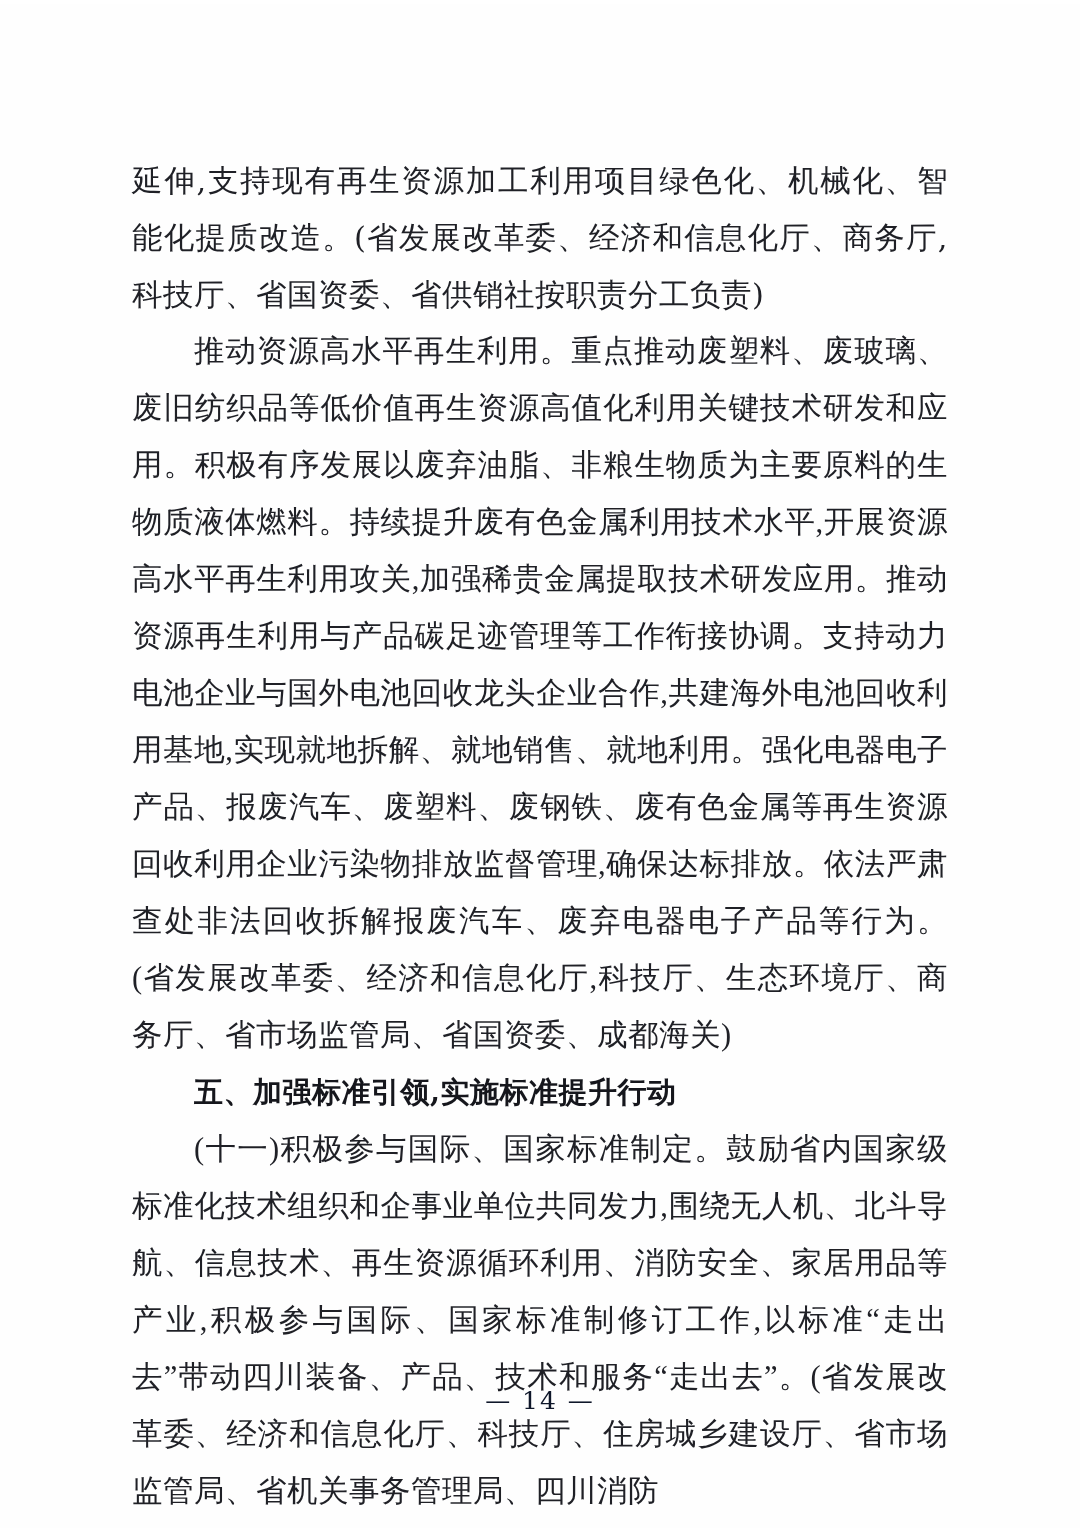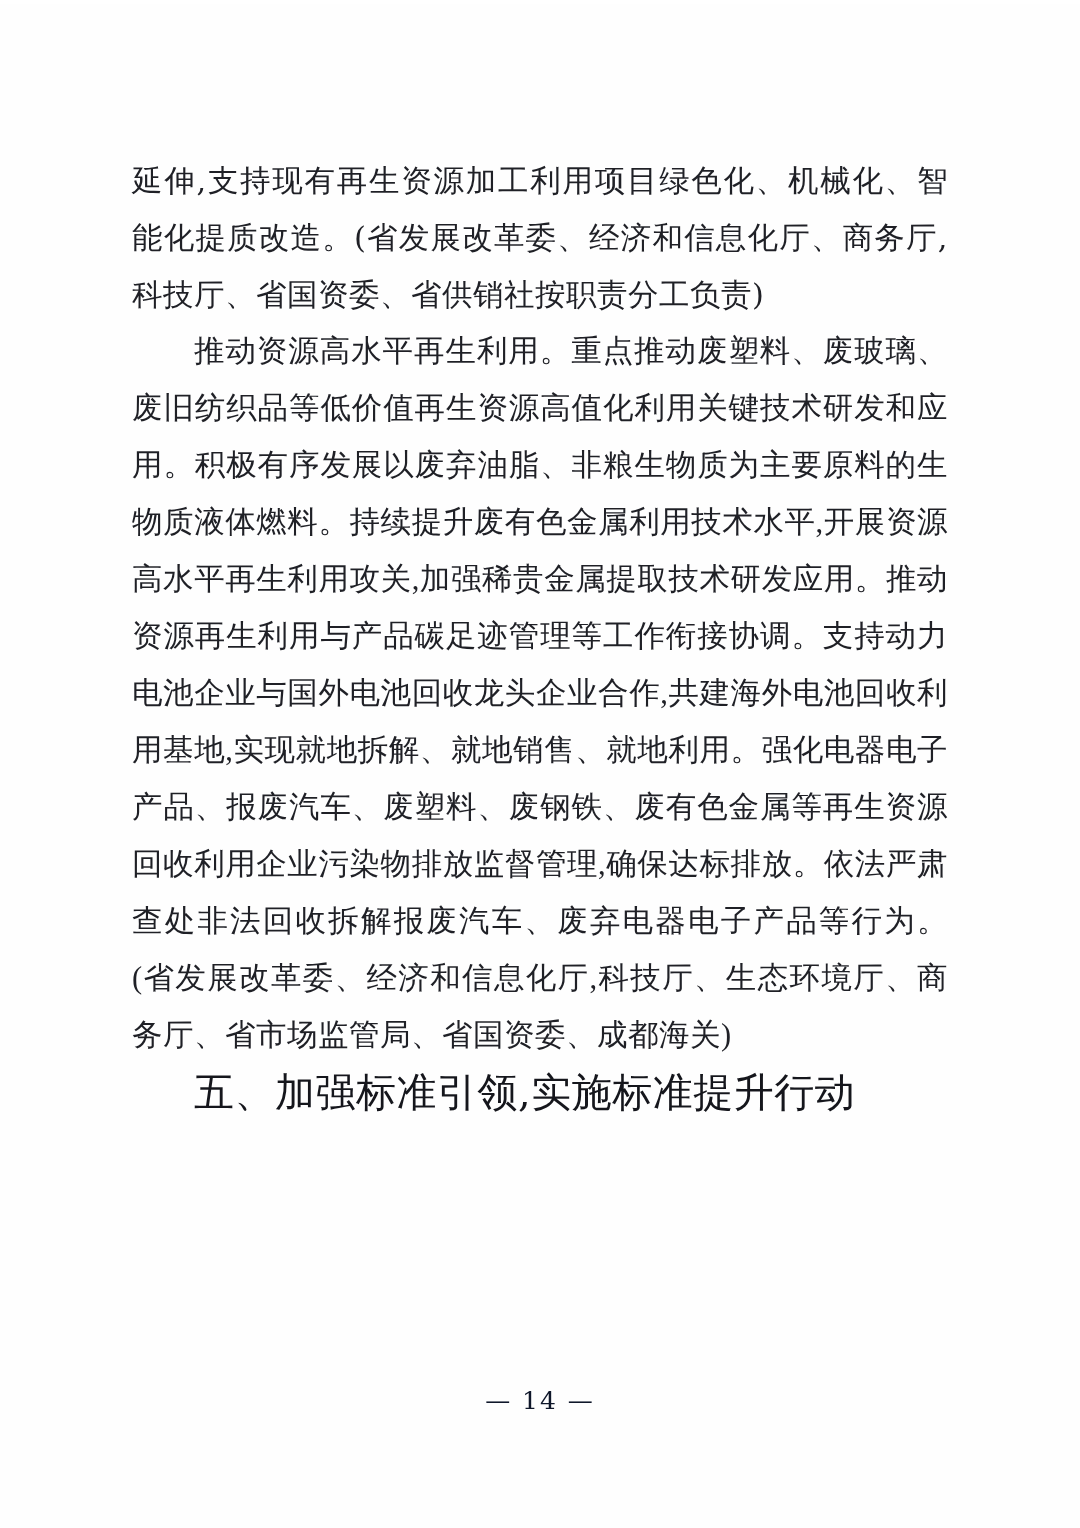--- a/index.html
+++ b/index.html
@@ -33,24 +33,24 @@
     text-justify: inter-character;
     color: #1f2026;
     font-weight: 500;
   }
   p.indent {
     text-indent: 62px;
     font-family: Liberation Serif, serif;
   }
   h2.section-heading {
     margin: 0;
-    font-size: 40px;
+    font-size: 29px;
     line-height: 57px;
     letter-spacing: 0.5px;
-    font-weight: 400;
+    font-weight: 700;
     text-indent: 62px;
     color: #15161c;
   }
   .footer {
     position: absolute;
     left: 0;
     top: 1382px;
     width: 1080px;
     text-align: center;
     font-size: 25px;
@@ -64,17 +64,18 @@
 
 <div class="page">
   <div class="content">
 
     <p class="body-par">延伸,支持现有再生资源加工利用项目绿色化、机械化、智能化提质改造。(省发展改革委、经济和信息化厅、商务厅,科技厅、省国资委、省供销社按职责分工负责)</p>
 
     <p class="body-par indent">推动资源高水平再生利用。重点推动废塑料、废玻璃、废旧纺织品等低价值再生资源高值化利用关键技术研发和应用。积极有序发展以废弃油脂、非粮生物质为主要原料的生物质液体燃料。持续提升废有色金属利用技术水平,开展资源高水平再生利用攻关,加强稀贵金属提取技术研发应用。推动资源再生利用与产品碳足迹管理等工作衔接协调。支持动力电池企业与国外电池回收龙头企业合作,共建海外电池回收利用基地,实现就地拆解、就地销售、就地利用。强化电器电子产品、报废汽车、废塑料、废钢铁、废有色金属等再生资源回收利用企业污染物排放监督管理,确保达标排放。依法严肃查处非法回收拆解报废汽车、废弃电器电子产品等行为。(省发展改革委、经济和信息化厅,科技厅、生态环境厅、商务厅、省市场监管局、省国资委、成都海关)</p>
 
     <h2 class="section-heading">五、加强标准引领,实施标准提升行动</h2>
 
+    <p class="body-par indent">(十一)积极参与国际、国家标准制定。鼓励省内国家级标准化技术组织和企事业单位共同发力,围绕无人机、北斗导航、信息技术、再生资源循环利用、消防安全、家居用品等产业,积极参与国际、国家标准制修订工作,以标准“走出去”带动四川装备、产品、技术和服务“走出去”。(省发展改革委、经济和信息化厅、科技厅、住房城乡建设厅、省市场监管局、省机关事务管理局、四川消防</p>
 
   </div>
 
   <div class="footer">— 14 —</div>
 </div>
 
 </body></html>

